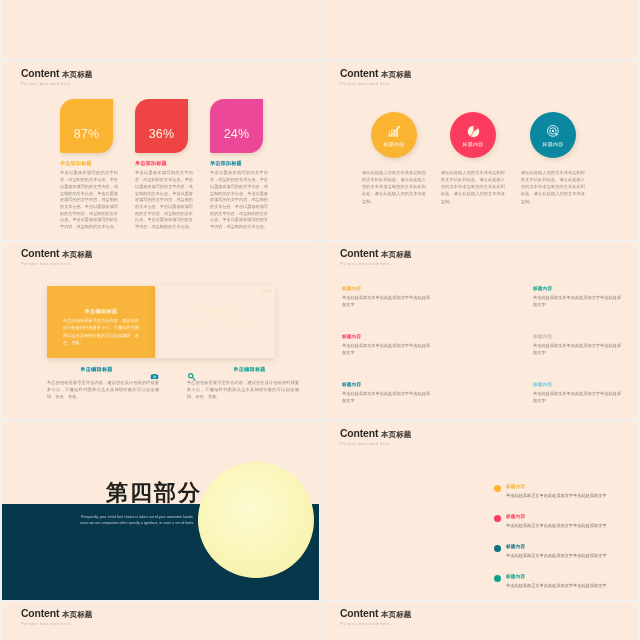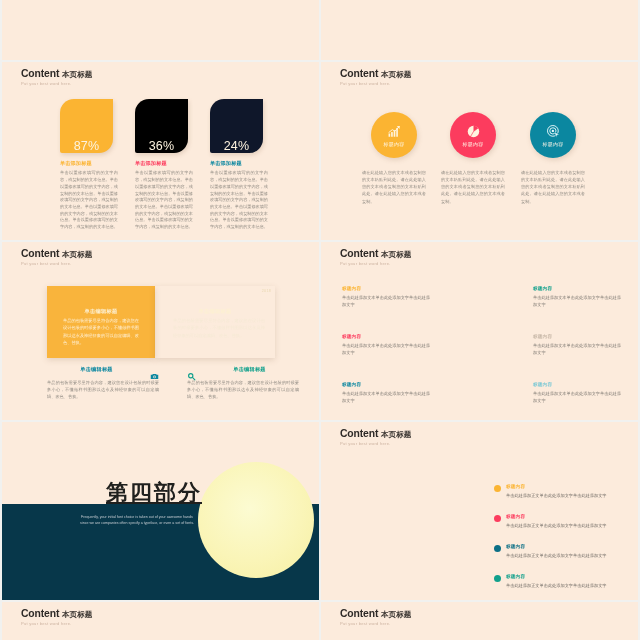--- a/index.html
+++ b/index.html
@@ -18,21 +18,21 @@
   
   .hdr { position:absolute; left:19px; top:6px; }
   .hdr .h1 { font-size:10.4px; font-weight:bold; color:#2e2a27; letter-spacing:-.15px; white-space:nowrap; line-height:12px;}
   .hdr .h1 .cn { font-weight:bold; color:#3a3531; font-size:7.6px; letter-spacing:0; }
   .hdr .h2 { font-size:4.1px; color:#cdb3a1; letter-spacing:.25px; margin-top:0px; line-height:6px; white-space:nowrap;}
 
   
   .s3-cards { position:absolute; left:0; top:0; width:100%; height:100%; }
   .pcard { position:absolute; top:37px; width:58px; }
   .pcard .shape { width:53px; height:54px; border-radius:14px 0 14px 2px;
-                  display:flex; align-items:flex-end; justify-content:center; padding-top:16px;
+                  display:flex; align-items:center; justify-content:center; padding-top:16px;
                   box-shadow:1px 2px 4px rgba(140,110,80,.22); }
   .pcard .pct { font-size:12.5px; color:#fdf3df; font-weight:400; letter-spacing:.2px; line-height:14px;}
   .pcard .lbl { margin-top:7px; font-size:5.2px; font-weight:bold; letter-spacing:.1px; }
   .pcard .txt { margin-top:3.4px; font-size:4.15px; color:#8d8880; line-height:1.62; text-align:justify; }
 
   
   .s4-items { position:absolute; left:0; top:0; width:100%; height:100%; }
   .citem { position:absolute; top:50px; width:64px; }
   .citem .circ { width:46px; height:46px; border-radius:50%; margin:0 auto;
                  display:flex; flex-direction:column; align-items:center; justify-content:center;
@@ -57,21 +57,21 @@
   .s5-bi .bx { margin-top:3px; font-size:4.2px; color:#8d8880; line-height:1.72; text-align:justify;}
   .s6-left { position:absolute; left:0; top:0; width:100%; height:100%; }
   .s6-right { position:absolute; left:0; top:0; width:100%; height:100%; }
   .s6-it { position:absolute; width:92px; }
   .s6-it .l { font-size:4.6px; font-weight:bold; letter-spacing:.2px; }
   .s6-it .t { margin-top:3px; font-size:4.2px; color:#7c7771; line-height:1.7;}
   .s6-art { position:absolute; left:96px; top:42px; width:130px; height:122px; }
 
   
   .s7-dark { position:absolute; left:0; top:82px; width:100%; height:96px; background:#07374A; }
-  .s7-title { position:absolute; left:104px; top:56px; font-size:22px; font-weight:bold; color:#20201E; letter-spacing:2px; z-index:5;text-decoration:underline;}
+  .s7-title { position:absolute; left:104px; top:56px; font-size:22px; font-weight:bold; color:#20201E; letter-spacing:2px; z-index:5;}
   .s7-sub { position:absolute; left:78px; top:92px; width:114px; font-size:3.6px; color:#c5ccd2; line-height:1.8; text-align:center; z-index:5;}
   .s7-moon { position:absolute; left:196px; top:40px; width:116px; height:116px; border-radius:50%;
              background:radial-gradient(circle at 45% 40%, #FCFBD2 0%, #FAF5B8 55%, #F6EFA2 100%); z-index:1;}
   .s7-lanterns { position:absolute; left:30px; top:2px; width:80px; height:110px; z-index:3;}
   .s7-stack { position:absolute; left:215px; top:18px; width:90px; height:160px; z-index:3;}
 
   
   .s8-art { position:absolute; left:22px; top:50px; width:152px; height:105px; }
   .s8-list { position:absolute; left:0; top:0; width:100%; height:100%; }
   .s8-it { position:absolute; left:185px; width:120px; }
@@ -102,28 +102,28 @@
     </div>
     <div class="s3-cards">
         <div class="pcard" style="left: 58px;">
           <div class="shape" style="background:#FBB432">
             <span class="pct">87%</span>
           </div>
           <div class="lbl" style="color:#FBB432">单击添加标题</div>
           <div class="txt">单击以重修改填写的的文字内容，或复制的的文本信息。单击以重修改填写的的文字内容，或复制的的文本信息。单击以重修改填写的的文字内容，或复制的的文本信息。单击以重修改填写的的文字内容，或复制的的文本信息。单击以重修改填写的的文字内容，或复制的的文本信息。</div>
         </div>
         <div class="pcard" style="left: 133px;">
-          <div class="shape" style="background:#000000">
+          <div class="shape" style="background:#ef4444">
             <span class="pct">36%</span>
           </div>
           <div class="lbl" style="color:#FC3C5E">单击添加标题</div>
           <div class="txt">单击以重修改填写的的文字内容，或复制的的文本信息。单击以重修改填写的的文字内容，或复制的的文本信息。单击以重修改填写的的文字内容，或复制的的文本信息。单击以重修改填写的的文字内容，或复制的的文本信息。单击以重修改填写的的文字内容，或复制的的文本信息。</div>
         </div>
         <div class="pcard" style="left: 208px;">
-          <div class="shape" style="background:#0f172a">
+          <div class="shape" style="background:#ec4899">
             <span class="pct">24%</span>
           </div>
           <div class="lbl" style="color:#0B87A0">单击添加标题</div>
           <div class="txt">单击以重修改填写的的文字内容，或复制的的文本信息。单击以重修改填写的的文字内容，或复制的的文本信息。单击以重修改填写的的文字内容，或复制的的文本信息。单击以重修改填写的的文字内容，或复制的的文本信息。单击以重修改填写的的文字内容，或复制的的文本信息。</div>
         </div>
       </div>
   </div>
 
   <div class="slide sl-R r2">
     <div class="hdr">

